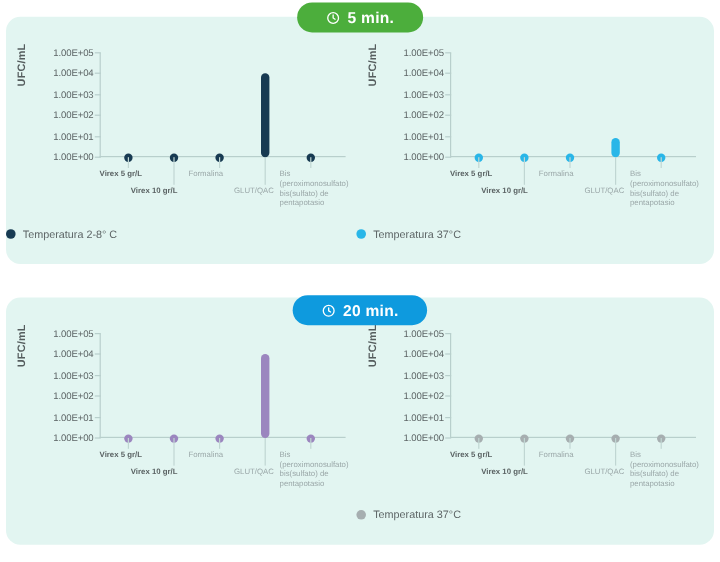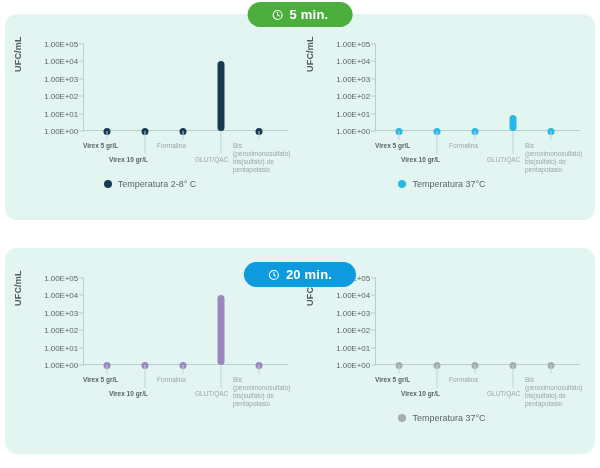--- a/index.html
+++ b/index.html
@@ -39,21 +39,21 @@
     justify-content: center;
     gap: 6px;
     color: #ffffff;
     font-size: 13px;
     font-weight: bold;
     letter-spacing: 0.2px;
     z-index: 5;
     white-space: nowrap;
   }
   .badge.green { background: #4cae3c; }
-  .badge.blue  { background: #0e9ade; top: 28px; }
+  .badge.blue  { background: #0e9ade; top: 12px; }
   .badge svg { display: block; }
 
   
   .chart {
     position: absolute;
     top: 26px;
     width: 290px;
     height: 176px;
   }
   .chart.left  { left: 5px; }
@@ -153,25 +153,25 @@
     line-height: 8px;
     white-space: nowrap;
     color: #9aa7a8;
   }
   .xlab.bold { font-weight: bold; color: #5b6364; }
   .xlab.wrap { white-space: normal; width: 62px; }
 
   
   .legend {
     position: absolute;
-    top: 153px;
+    top: 164px;
     width: 290px;
     display: flex;
     align-items: center;
-    justify-content: center;
+    justify-content: flex-start;
     gap: 6px;
     font-size: 9px;
     color: #5d6566;
   }
   .legend .swatch {
     width: 8px; height: 8px; border-radius: 50%;
     display: inline-block;
   }
 </style>
 </head>

